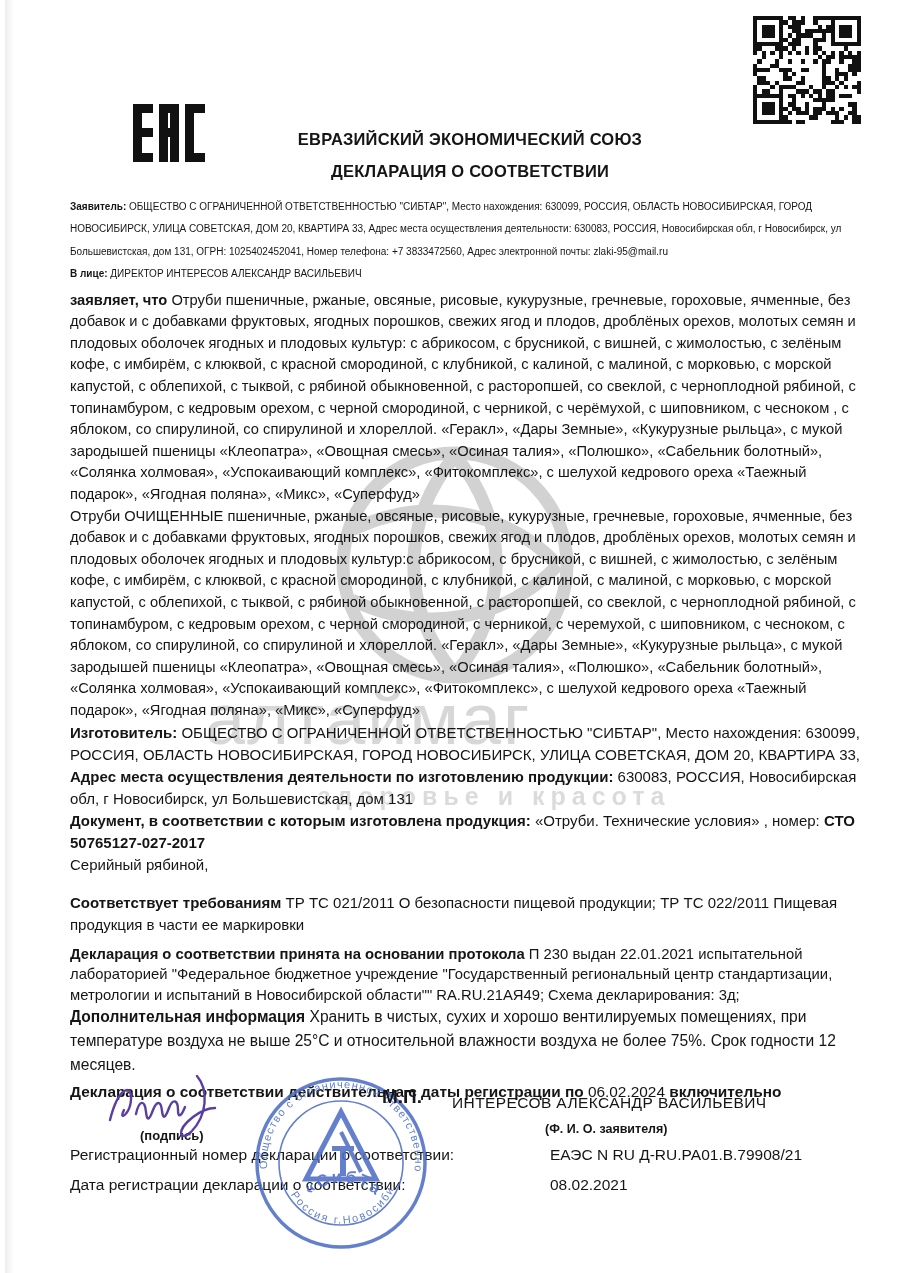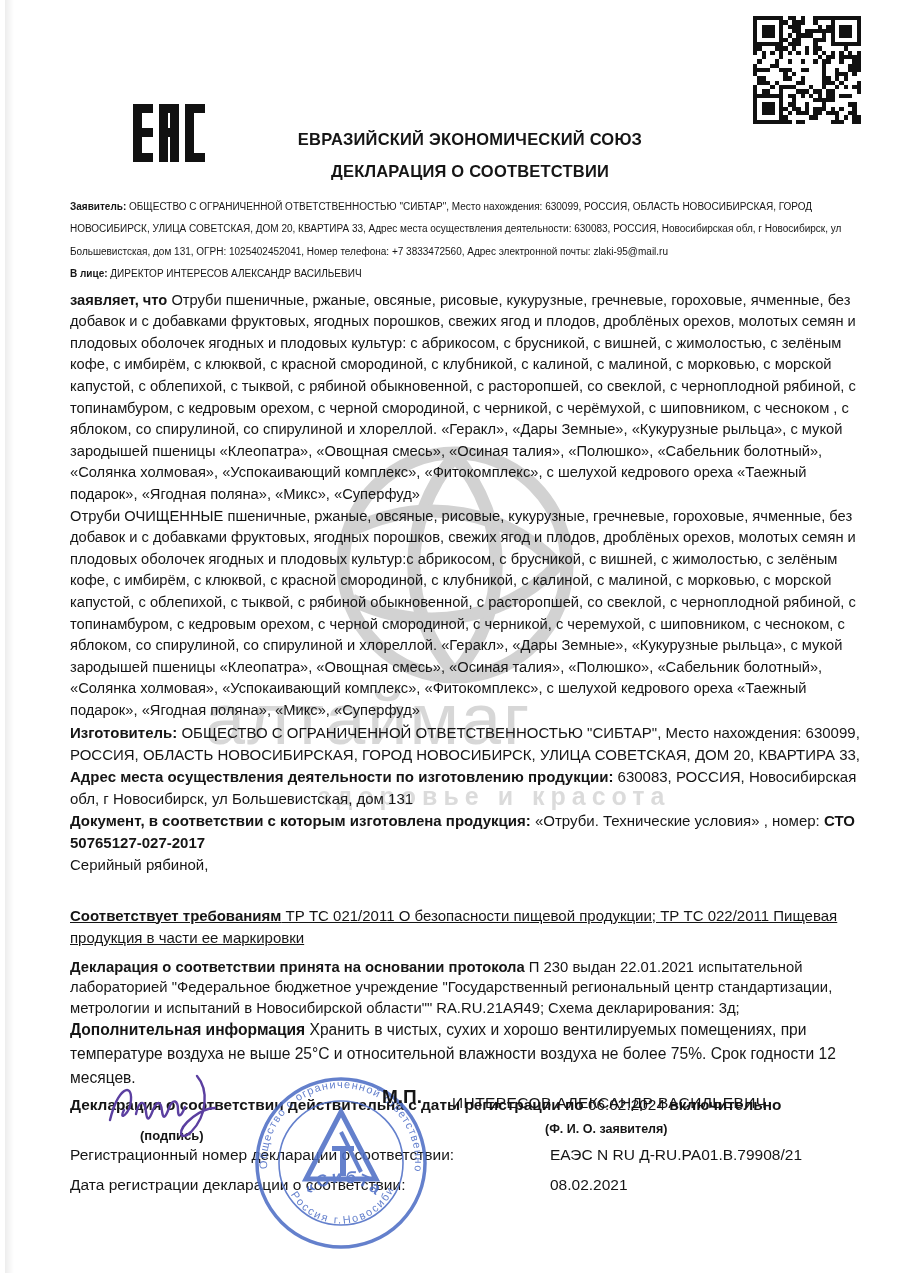--- a/index.html
+++ b/index.html
@@ -20,21 +20,21 @@
   #wm-tagline{left:318px;top:782px;font-size:25px;font-weight:bold;letter-spacing:6px;opacity:0.55;}
   
   #doc-body{position:absolute;left:70px;top:196px;width:808px;z-index:2;font-size:15px;line-height:22px;}
   #doc-body p{margin:0;}
   #doc-body .b{font-weight:bold;}
   #doc-body .lead{font-size:10px;line-height:22.4px;}
   #doc-body .dense{font-size:14.7px;line-height:21.6px;}
   #doc-body .proto{font-size:14.8px;line-height:20.6px;}
   #doc-body .info{font-size:15.6px;line-height:24px;}
   #doc-body .valid{font-size:15.4px;}
-  #doc-body .mt4{margin-top:4px;} #doc-body .mt16{margin-top:29px;text-decoration:underline;} #doc-body .mt8{margin-top:8px;}
+  #doc-body .mt4{margin-top:4px;} #doc-body .mt16{margin-top:16px;} #doc-body .mt8{margin-top:8px;}
   
   .abs{position:absolute;z-index:2;}
   #signature{left:104px;top:1072px;z-index:3;}
   #sig-caption{left:140px;top:1128px;font-weight:bold;font-size:13px;}
   #mp{left:382px;top:1086px;font-weight:bold;font-size:19px;z-index:4;}
   #signatory{left:452px;top:1094px;font-size:15.5px;letter-spacing:0.4px;}
   #fio-caption{left:545px;top:1122px;font-weight:bold;font-size:12.5px;}
   #stamp{left:252px;top:1074px;z-index:3;opacity:0.88;}
   .reg-row{left:70px;width:806px;display:flex;}
   .reg-row .lbl{font-weight:normal;font-size:15.5px;width:480px;}

